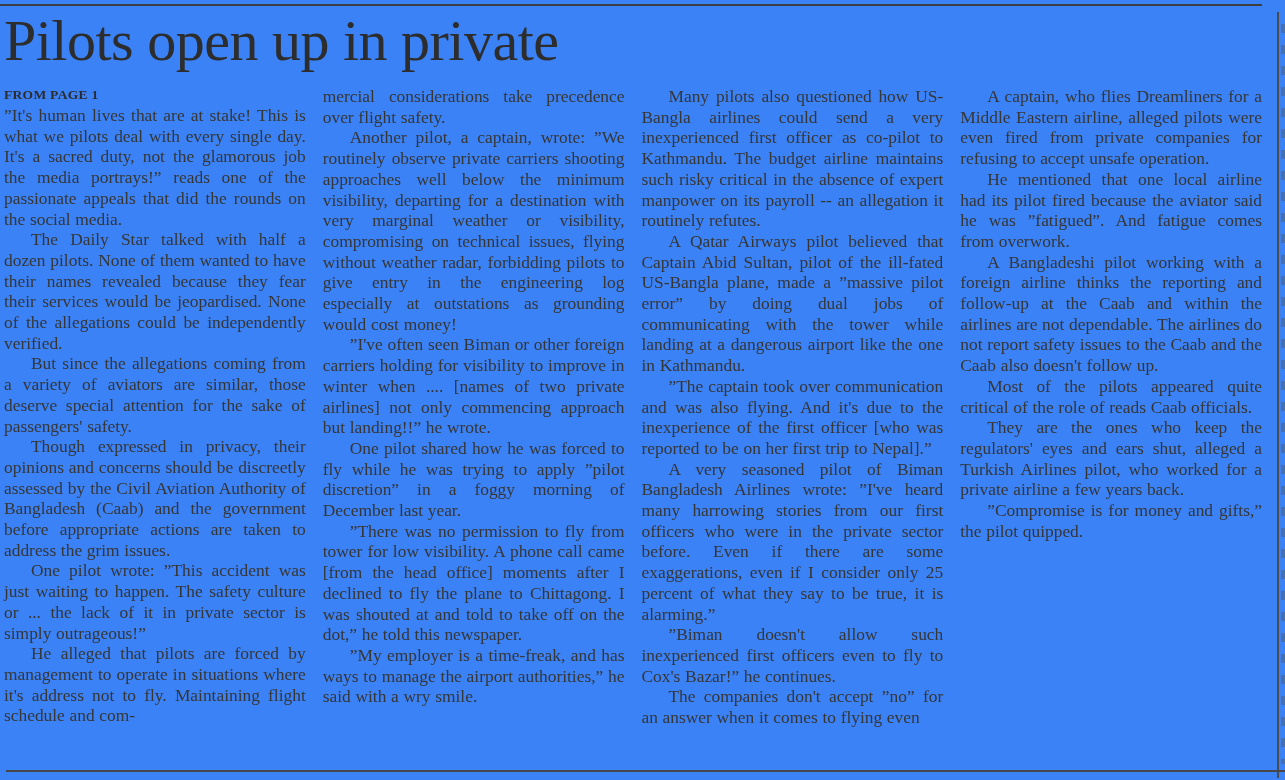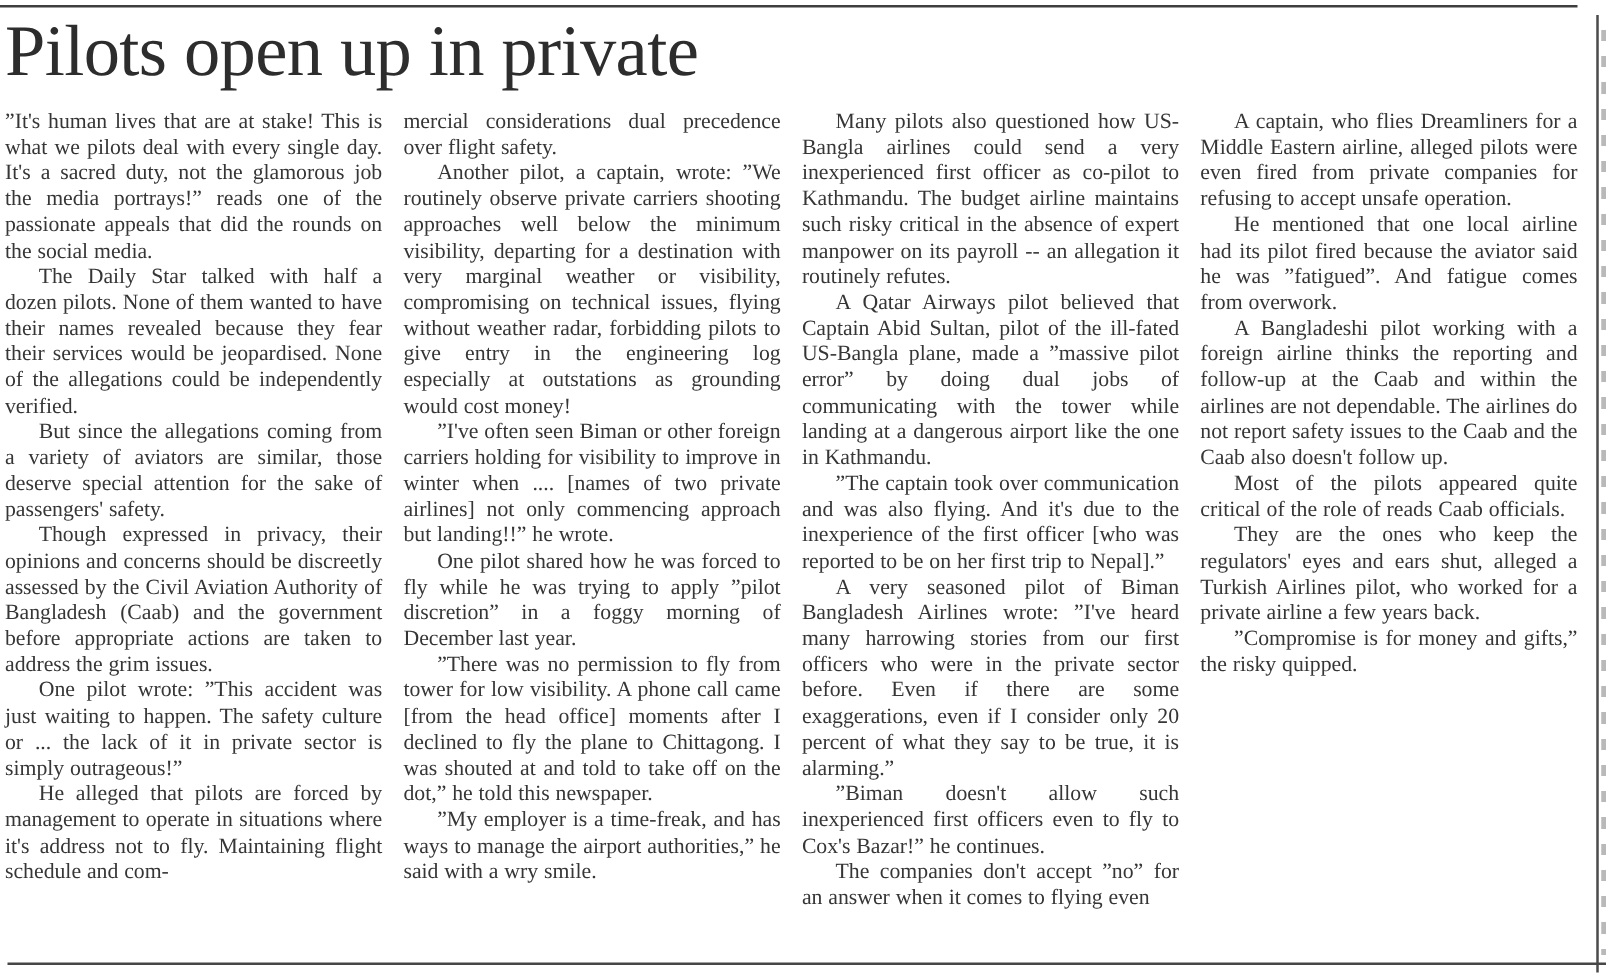--- a/index.html
+++ b/index.html
@@ -1,19 +1,19 @@
 <!DOCTYPE html>
 <html><head>
 <meta charset="utf-8">
 <style>
   html,body { margin:0; padding:0; background:#e8e8e6; }
   .page {
     position:relative;
     width:1285px; height:780px;
-    background:#ffffff;
+    background:#3b82f6;
     font-family:"Liberation Serif", serif;
     overflow:hidden;
   }
   .top-rule {
     position:absolute; left:0; top:4px;
     width:1262px; height:2px; background:#3e3e3e;
   }
   .headline {
     position:absolute; left:4px; top:8px; margin:0;
     font-size:58px; line-height:1.15; font-weight:400;
@@ -54,49 +54,50 @@
 </style>
 </head>
 <body>
 
 <div class="page">
   <div class="top-rule"></div>
   <h1 class="headline">Pilots open up in private</h1>
 
   <div class="columns" id="columns">
       <div class="col">
+        <div class="kicker">FROM PAGE 1</div>
         <p class="para">”It's human lives that are at stake! This is what we pilots deal with every single day. It's a sacred duty, not the glamorous job the media portrays!” reads one of the passionate appeals that did the rounds on the social media.</p>
         <p class="para indent">The Daily Star talked with half a dozen pilots. None of them wanted to have their names revealed because they fear their services would be jeopardised. None of the allegations could be independently verified.</p>
         <p class="para indent">But since the allegations coming from a variety of aviators are similar, those deserve special attention for the sake of passengers' safety.</p>
         <p class="para indent">Though expressed in privacy, their opinions and concerns should be discreetly assessed by the Civil Aviation Authority of Bangladesh (Caab) and the government before appropriate actions are taken to address the grim issues.</p>
         <p class="para indent">One pilot wrote: ”This accident was just waiting to happen. The safety culture or ... the lack of it in private sector is simply outrageous!”</p>
         <p class="para indent">He alleged that pilots are forced by management to operate in situations where it's address not to fly. Maintaining flight schedule and com-</p>
       </div>
       <div class="col">
-        <p class="para">mercial considerations dual precedence over flight safety.</p>
+        <p class="para">mercial considerations take precedence over flight safety.</p>
         <p class="para indent">Another pilot, a captain, wrote: ”We routinely observe private carriers shooting approaches well below the minimum visibility, departing for a destination with very marginal weather or visibility, compromising on technical issues, flying without weather radar, forbidding pilots to give entry in the engineering log especially at outstations as grounding would cost money!</p>
         <p class="para indent">”I've often seen Biman or other foreign carriers holding for visibility to improve in winter when .... [names of two private airlines] not only commencing approach but landing!!” he wrote.</p>
         <p class="para indent">One pilot shared how he was forced to fly while he was trying to apply ”pilot discretion” in a foggy morning of December last year.</p>
         <p class="para indent">”There was no permission to fly from tower for low visibility. A phone call came [from the head office] moments after I declined to fly the plane to Chittagong. I was shouted at and told to take off on the dot,” he told this newspaper.</p>
         <p class="para indent">”My employer is a time-freak, and has ways to manage the airport authorities,” he said with a wry smile.</p>
       </div>
       <div class="col">
         <p class="para indent">Many pilots also questioned how US-Bangla airlines could send a very inexperienced first officer as co-pilot to Kathmandu. The budget airline maintains such risky critical in the absence of expert manpower on its payroll -- an allegation it routinely refutes.</p>
         <p class="para indent">A Qatar Airways pilot believed that Captain Abid Sultan, pilot of the ill-fated US-Bangla plane, made a ”massive pilot error” by doing dual jobs of communicating with the tower while landing at a dangerous airport like the one in Kathmandu.</p>
         <p class="para indent">”The captain took over communication and was also flying. And it's due to the inexperience of the first officer [who was reported to be on her first trip to Nepal].”</p>
-        <p class="para indent">A very seasoned pilot of Biman Bangladesh Airlines wrote: ”I've heard many harrowing stories from our first officers who were in the private sector before. Even if there are some exaggerations, even if I consider only 20 percent of what they say to be true, it is alarming.”</p>
+        <p class="para indent">A very seasoned pilot of Biman Bangladesh Airlines wrote: ”I've heard many harrowing stories from our first officers who were in the private sector before. Even if there are some exaggerations, even if I consider only 25 percent of what they say to be true, it is alarming.”</p>
         <p class="para indent">”Biman doesn't allow such inexperienced first officers even to fly to Cox's Bazar!” he continues.</p>
         <p class="para indent">The companies don't accept ”no” for an answer when it comes to flying even</p>
       </div>
       <div class="col">
         <p class="para indent">A captain, who flies Dreamliners for a Middle Eastern airline, alleged pilots were even fired from private companies for refusing to accept unsafe operation.</p>
         <p class="para indent">He mentioned that one local airline had its pilot fired because the aviator said he was ”fatigued”. And fatigue comes from overwork.</p>
         <p class="para indent">A Bangladeshi pilot working with a foreign airline thinks the reporting and follow-up at the Caab and within the airlines are not dependable. The airlines do not report safety issues to the Caab and the Caab also doesn't follow up.</p>
         <p class="para indent">Most of the pilots appeared quite critical of the role of reads Caab officials.</p>
         <p class="para indent">They are the ones who keep the regulators' eyes and ears shut, alleged a Turkish Airlines pilot, who worked for a private airline a few years back.</p>
-        <p class="para indent">”Compromise is for money and gifts,” the risky quipped.</p>
+        <p class="para indent">”Compromise is for money and gifts,” the pilot quipped.</p>
       </div>
     </div>
 
   <div class="v-rule"></div>
   <div class="sliver"></div>
   <div class="bottom-rule"></div>
 </div>
 
 </body></html>

